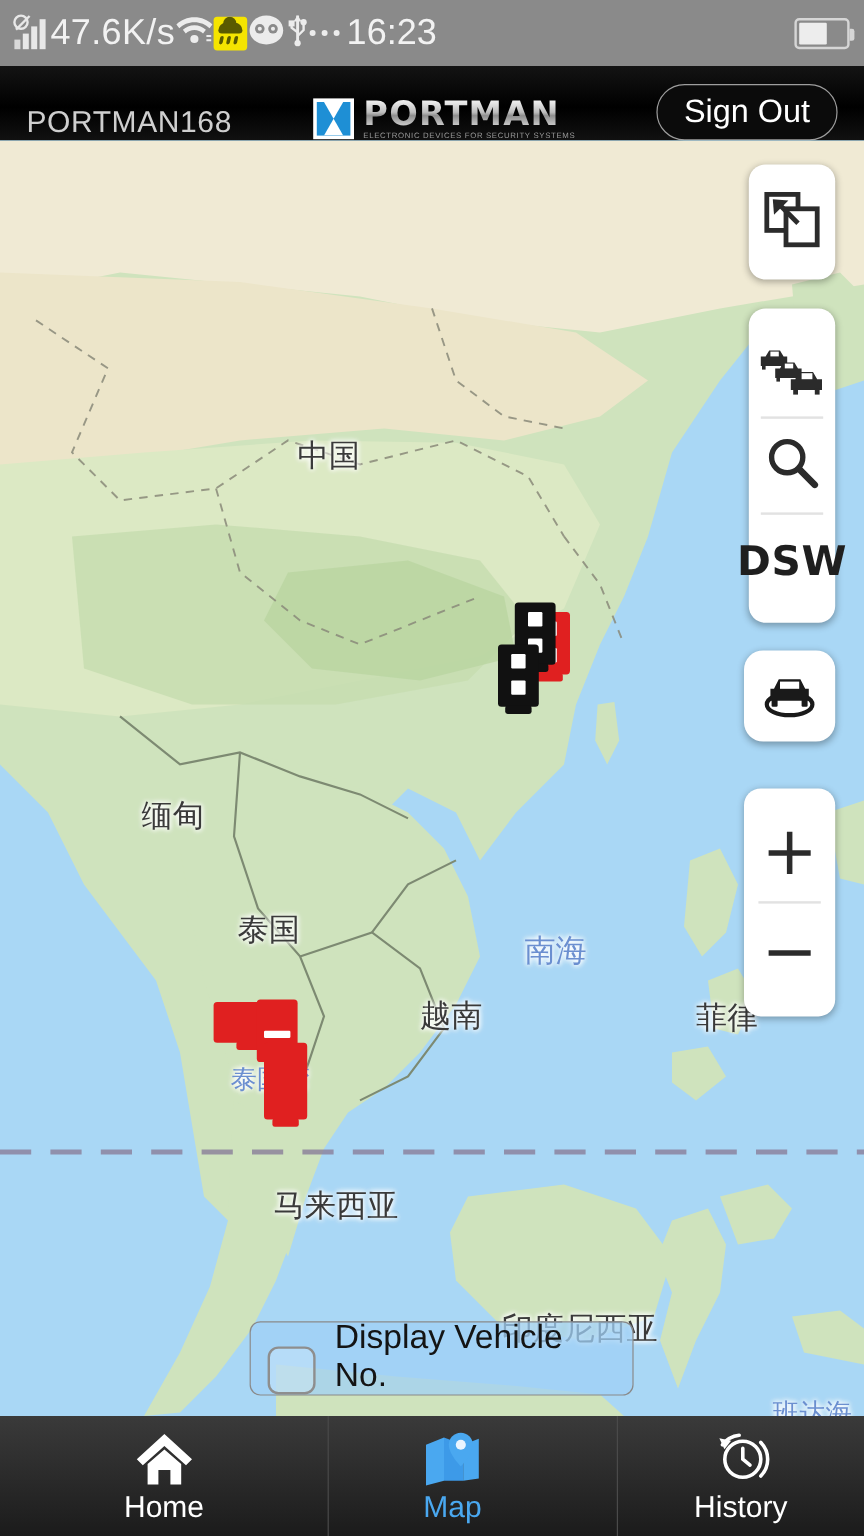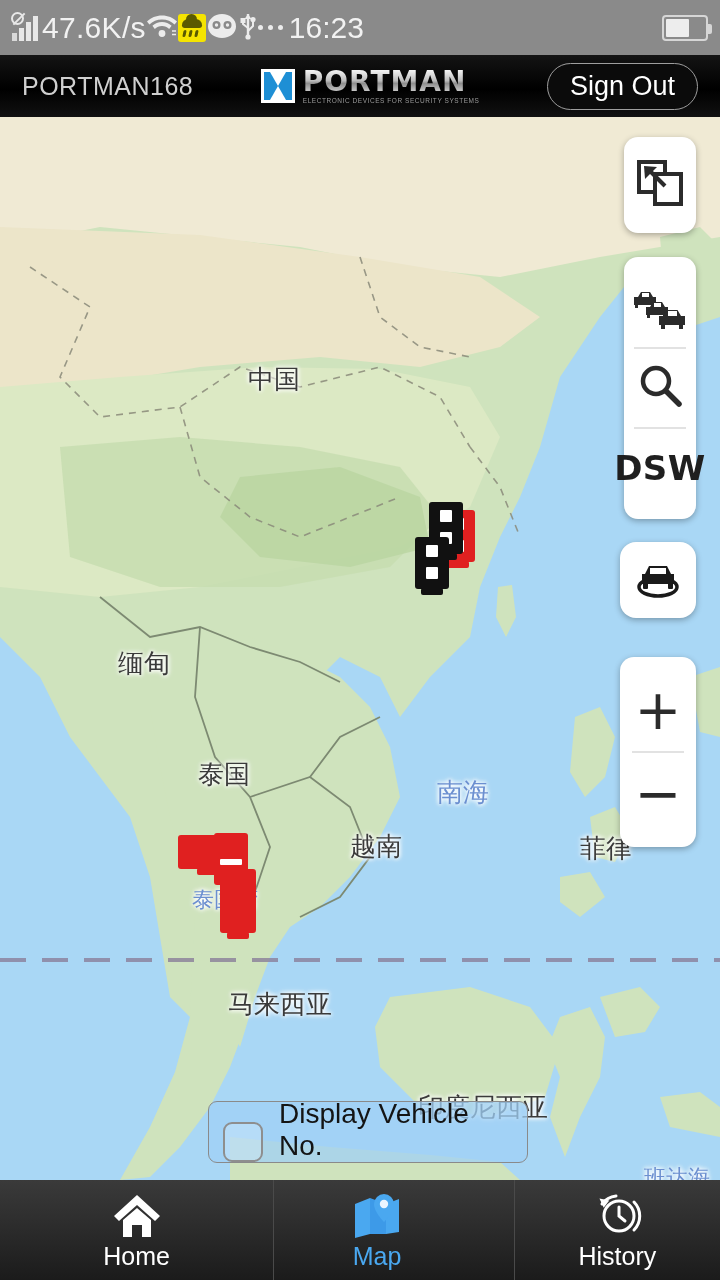--- a/index.html
+++ b/index.html
@@ -60,21 +60,21 @@
   .ico-battery::after{
     content:""; position:absolute; right:-6px; top:7px; width:4px; height:10px;
     background:#d6d6d6; border-radius:0 2px 2px 0;
   }
   .ico-battery .fill{ height:100%; background:#ededed; border-radius:1px; }
 
   
   #app-header{
     position:absolute; top:55px; left:0; width:720px; height:62px;
     background:linear-gradient(180deg,#141414 0%,#000 55%,#111 100%);
-    display:flex; align-items:center; padding:0 22px;
+    display:flex; align-items:flex-end; padding:0 22px;
   }
   #username{ color:#cfcfcf; font-size:25px; letter-spacing:0.5px; }
   .hdr-spacer{ flex:1; }
   #brand-logo{ display:flex; align-items:center; gap:8px; }
   .logo-mark{
     width:34px; height:34px; background:#fff; padding:2px; display:block;
     position:relative;
   }
   .logo-mark .inner{
     position:absolute; inset:3px; background:#1e8fd5; overflow:hidden;
@@ -307,21 +307,21 @@
       <path d="M100,480 L150,520 L200,510 L250,530 L300,545 L340,565"></path>
       <path d="M200,510 L195,580 L215,640 L250,680 L270,730 L250,790"></path>
       <path d="M250,680 L310,660 L350,690 L370,740 L340,780 L300,800"></path>
       <path d="M310,660 L340,620 L380,600"></path>
     </g>
 
     <line x1="0" y1="843" x2="720" y2="843" stroke="#8a7f9a" stroke-width="4" stroke-dasharray="26 16" opacity="0.8"></line>
   </svg>
 
   <div class="map-label" style="left:248px; top:245px;">中国</div>
-  <div class="map-label" style="left:118px; top:529px;">缅甸</div>
+  <div class="map-label" style="left:118px; top:545px;">缅甸</div>
   <div class="map-label" style="left:198px; top:640px;">泰国</div>
   <div class="map-label" style="left:350px; top:712px;">越南</div>
   <div class="map-label" style="left:580px; top:714px;">菲律</div>
   <div class="map-label" style="left:228px; top:870px;">马来西亚</div>
   <div class="map-label" style="left:418px; top:973px;">印度尼西亚</div>
   <div class="map-label sea" style="left:437px; top:658px;">南海</div>
   <div class="map-label sea small" style="left:192px; top:768px;">泰国湾</div>
   <div class="map-label sea small" style="left:644px; top:1046px;">班达海</div>
 
   <div class="veh red" style="left:441px; top:393px;">

